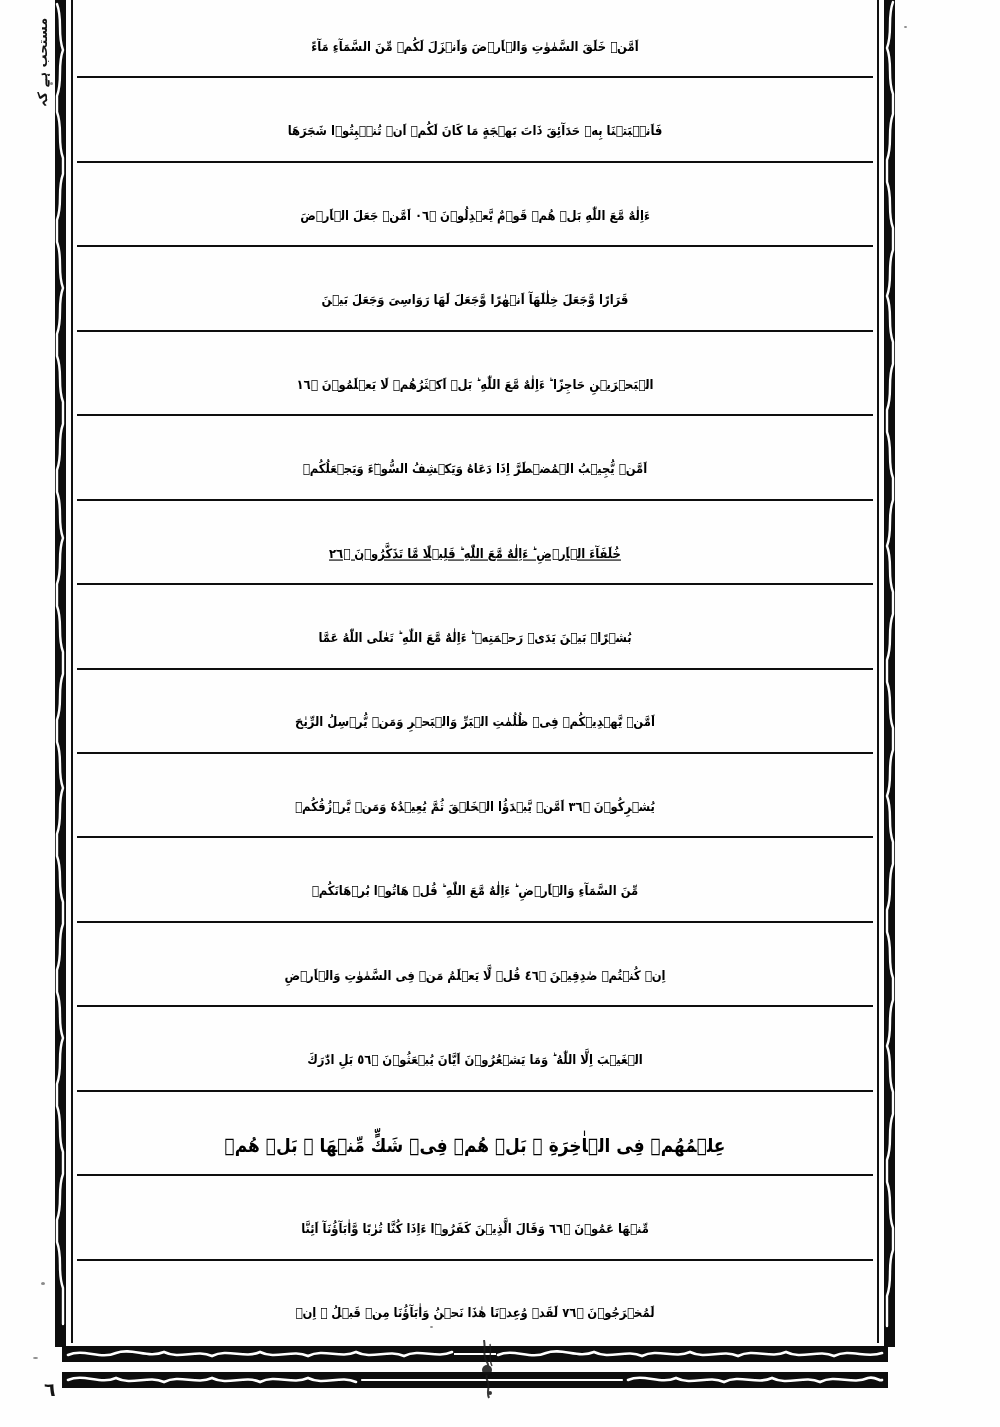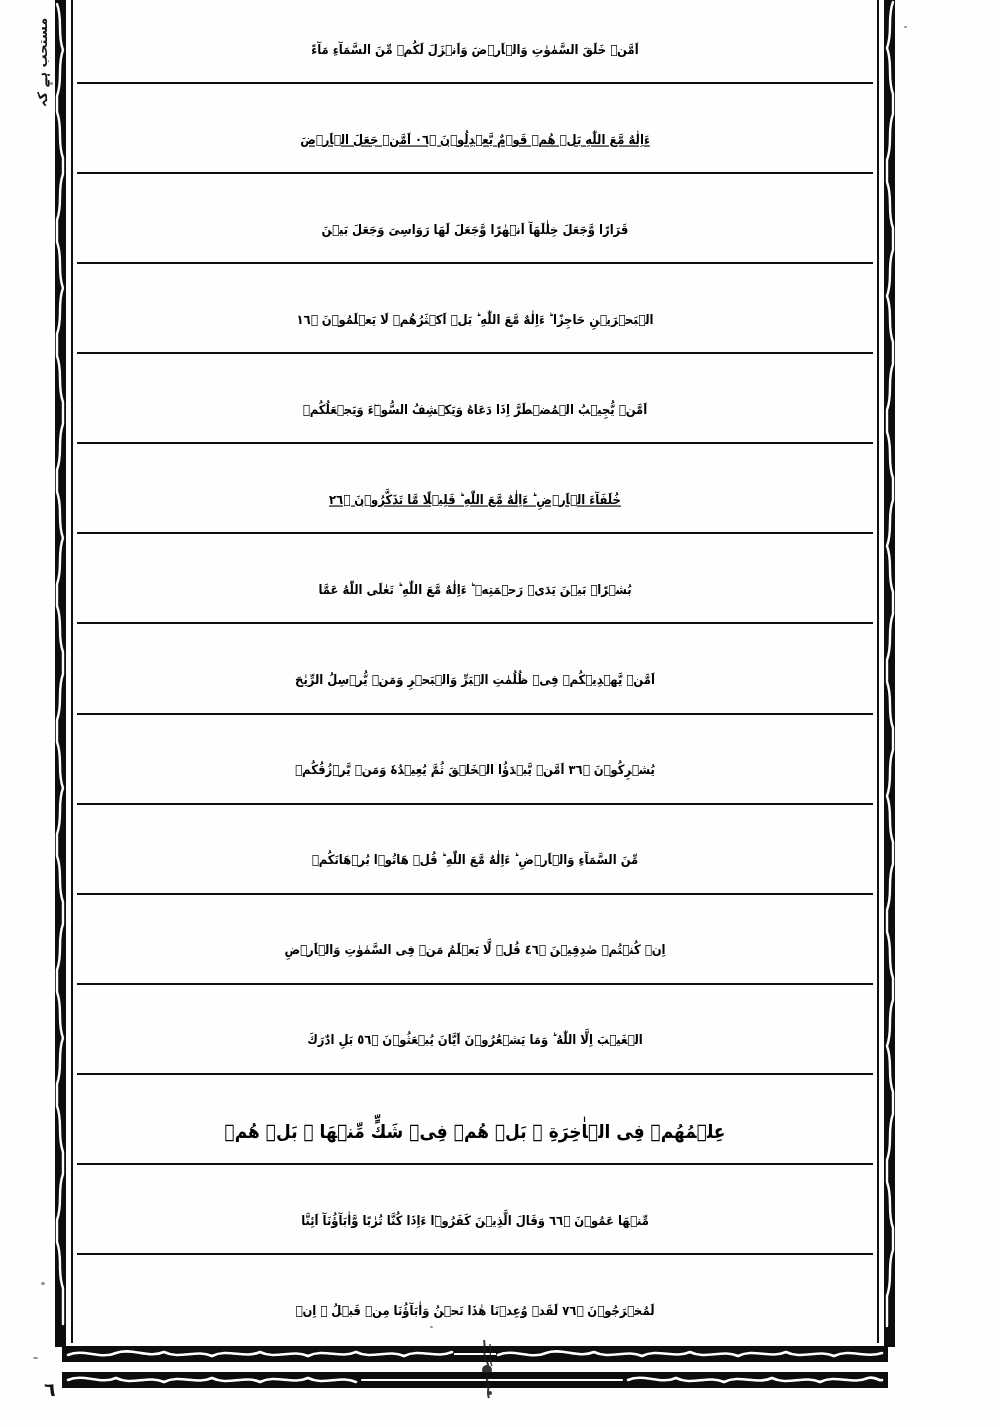--- a/index.html
+++ b/index.html
@@ -199,21 +199,24 @@
                  L9 1120 C3 1136, 9 1150, 3 1166 L3 1188 C9 1204, 3 1218, 9 1234 L9 1256
                  C3 1272, 9 1286, 3 1302 L3 1332" stroke="#ffffff" stroke-width="2.4" fill="none" stroke-linecap="round"></path>
       </svg>
     </div>
 
     <div id="ayah-lines">
       <div class="ayah-line">
         <div class="ayah-text" style="font-size: 11.6px;">اَمَّنۡ خَلَقَ السَّمٰوٰتِ وَالۡاَرۡضَ وَاَنۡزَلَ لَكُمۡ مِّنَ السَّمَآءِ مَآءً</div>
       </div>
       <div class="ayah-line">
-        <div class="ayah-text" style="font-size: 11.6px; text-decoration: underline;">ءَاِلٰهٌ مَّعَ اللّٰهِ بَلۡ هُمۡ قَوۡمٌ يَّعۡدِلُوۡنَ ۝٦٠ اَمَّنۡ جَعَلَ الۡاَرۡضَ</div>
+        <div class="ayah-text" style="font-size: 11.6px;">فَاَنۡۢبَتۡنَا بِهٖ حَدَآئِقَ ذَاتَ بَهۡجَةٍ مَا كَانَ لَكُمۡ اَنۡ تُنۡۢبِتُوۡا شَجَرَهَا</div>
+      </div>
+      <div class="ayah-line">
+        <div class="ayah-text" style="font-size: 11.6px;">ءَاِلٰهٌ مَّعَ اللّٰهِ بَلۡ هُمۡ قَوۡمٌ يَّعۡدِلُوۡنَ ۝٦٠ اَمَّنۡ جَعَلَ الۡاَرۡضَ</div>
       </div>
       <div class="ayah-line">
         <div class="ayah-text" style="font-size: 11.6px;">قَرَارًا وَّجَعَلَ خِلٰلَهَآ اَنۡهٰرًا وَّجَعَلَ لَهَا رَوَاسِىَ وَجَعَلَ بَيۡنَ</div>
       </div>
       <div class="ayah-line">
         <div class="ayah-text" style="font-size: 11.6px;">الۡبَحۡرَيۡنِ حَاجِزًا ؕ ءَاِلٰهٌ مَّعَ اللّٰهِ ؕ بَلۡ اَكۡثَرُهُمۡ لَا يَعۡلَمُوۡنَ ۝٦١</div>
       </div>
       <div class="ayah-line">
         <div class="ayah-text" style="font-size: 11.6px;">اَمَّنۡ يُّجِيۡبُ الۡمُضۡطَرَّ اِذَا دَعَاهُ وَيَكۡشِفُ السُّوۡٓءَ وَيَجۡعَلُكُمۡ</div>
       </div>

